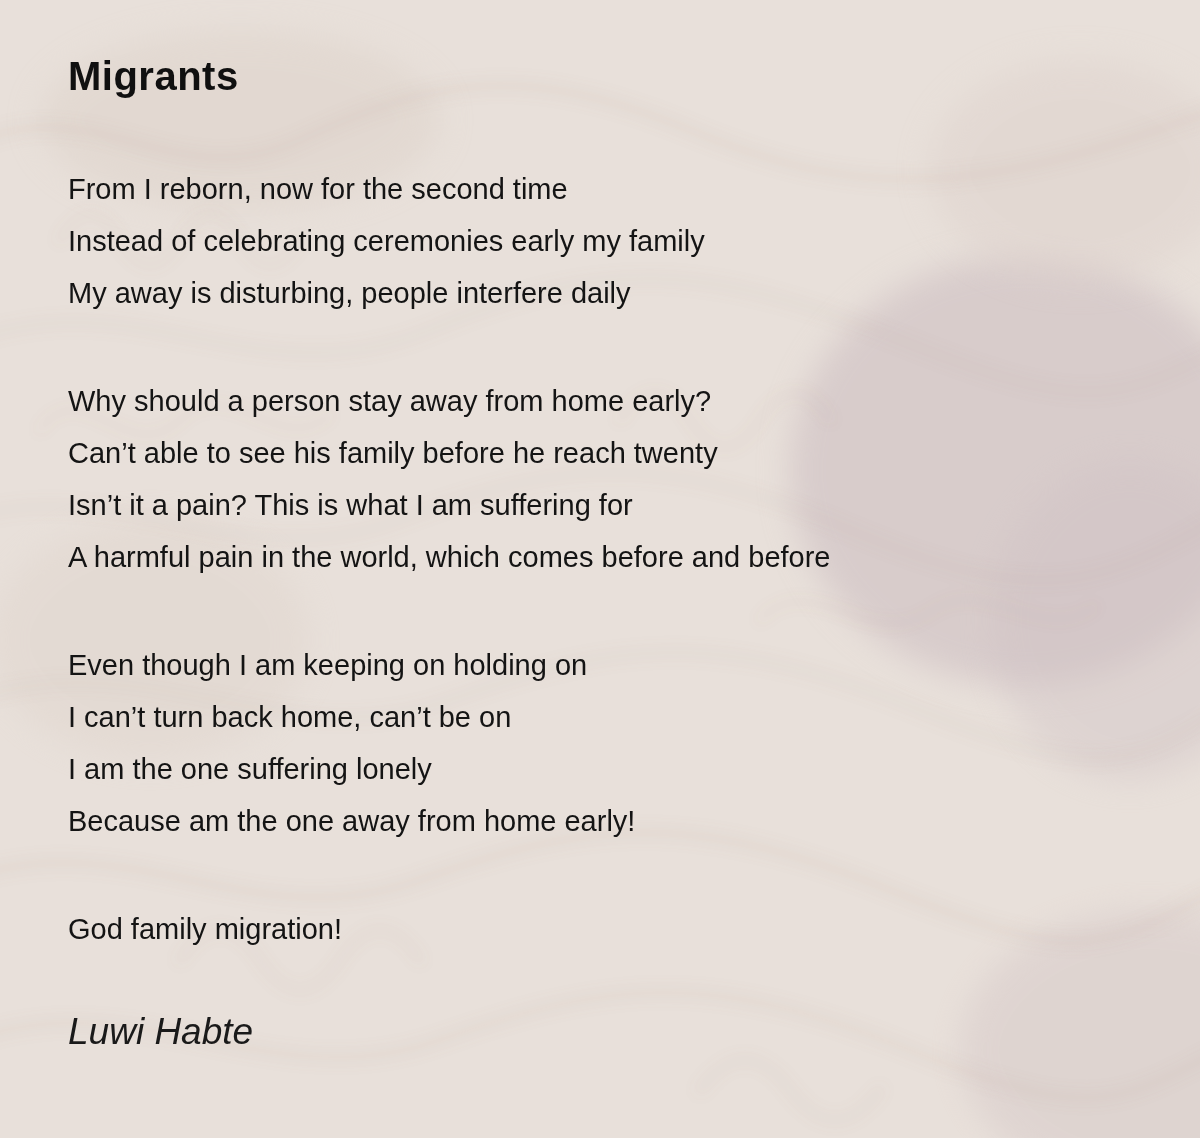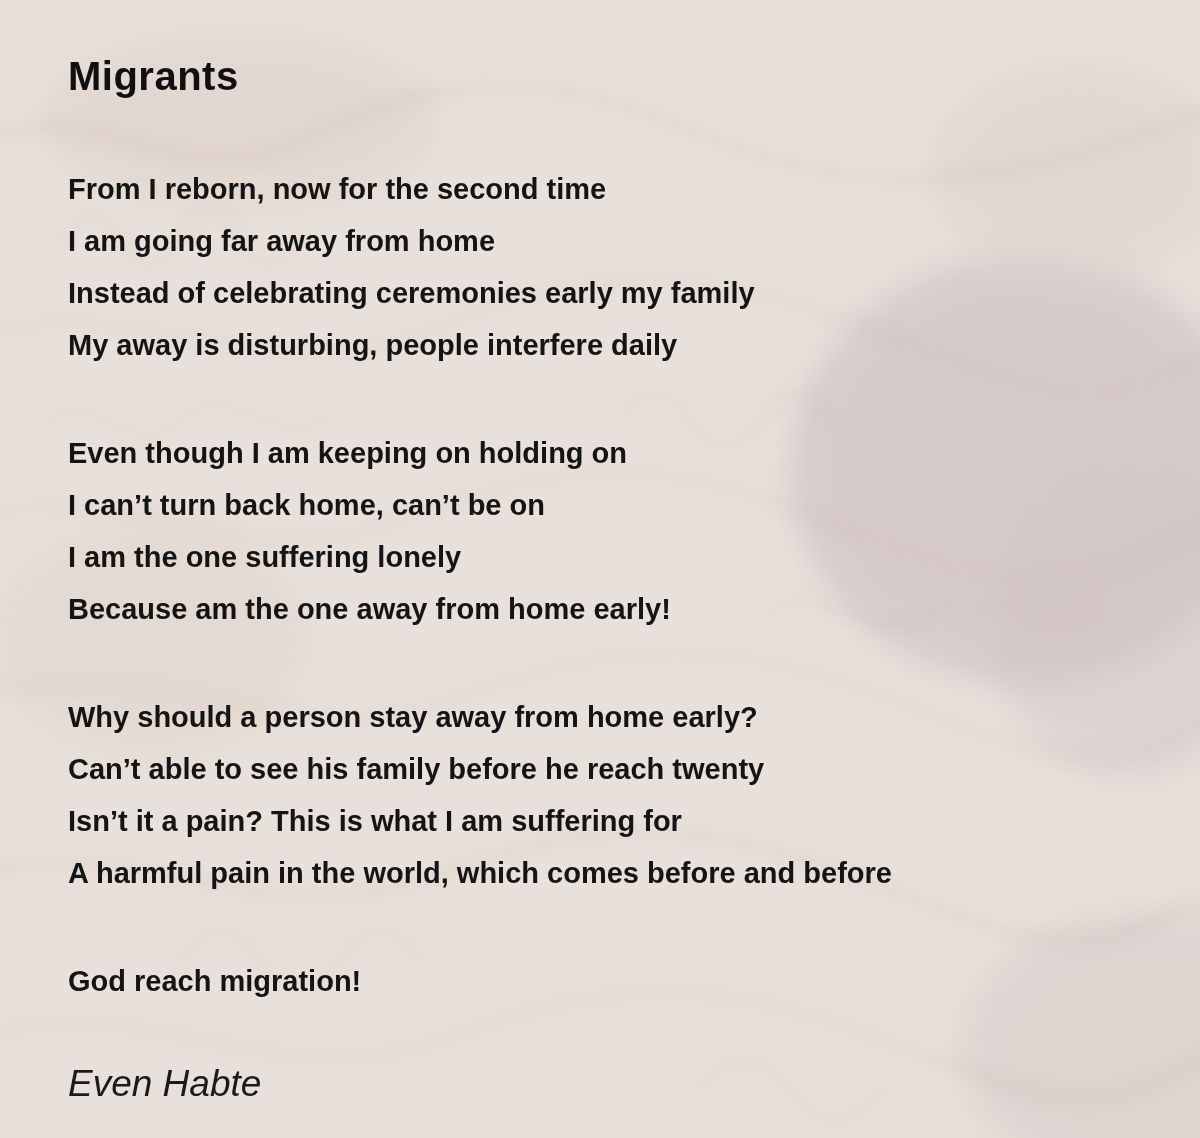--- a/index.html
+++ b/index.html
@@ -34,21 +34,21 @@
     font-weight: 700;
     letter-spacing: 0.5px;
     margin: 0 0 64px 0;
     color: #101010;
   }
   .stanza {
     margin: 0 0 56px 0;
   }
   .line {
     font-size: 29px;
-    font-weight: 700;
+    font-weight: 400;
     line-height: 52px;
     white-space: nowrap;
     color: #141414;
   }
   .author {
     margin-top: 52px;
     font-size: 37px;
     font-style: italic;
     font-weight: 400;
     color: #1a1a1a;
@@ -91,39 +91,38 @@
       <path d="M760,620 c 50,-55 110,35 170,-8 c 55,-40 110,35 165,-5" stroke-width="7" opacity="0.05"></path>
     </g>
   </svg>
 
   <div class="content">
 
     <h1 class="poem-title">Migrants</h1>
 
     <div class="stanza">
       <div class="line">From I reborn, now for the second time</div>
-      <div class="line">I am going far away from home</div>
       <div class="line">Instead of celebrating ceremonies early my family</div>
       <div class="line">My away is disturbing, people interfere daily</div>
+    </div>
+
+    <div class="stanza">
+      <div class="line">Why should a person stay away from home early?</div>
+      <div class="line">Can’t able to see his family before he reach twenty</div>
+      <div class="line">Isn’t it a pain? This is what I am suffering for</div>
+      <div class="line">A harmful pain in the world, which comes before and before</div>
     </div>
 
     <div class="stanza">
       <div class="line">Even though I am keeping on holding on</div>
       <div class="line">I can’t turn back home, can’t be on</div>
       <div class="line">I am the one suffering lonely</div>
       <div class="line">Because am the one away from home early!</div>
     </div>
 
     <div class="stanza">
-      <div class="line">Why should a person stay away from home early?</div>
-      <div class="line">Can’t able to see his family before he reach twenty</div>
-      <div class="line">Isn’t it a pain? This is what I am suffering for</div>
-      <div class="line">A harmful pain in the world, which comes before and before</div>
+      <div class="line">God family migration!</div>
     </div>
 
-    <div class="stanza">
-      <div class="line">God reach migration!</div>
-    </div>
-
-    <div class="author">Even Habte</div>
+    <div class="author">Luwi Habte</div>
 
   </div>
 </div>
 
 </body></html>

